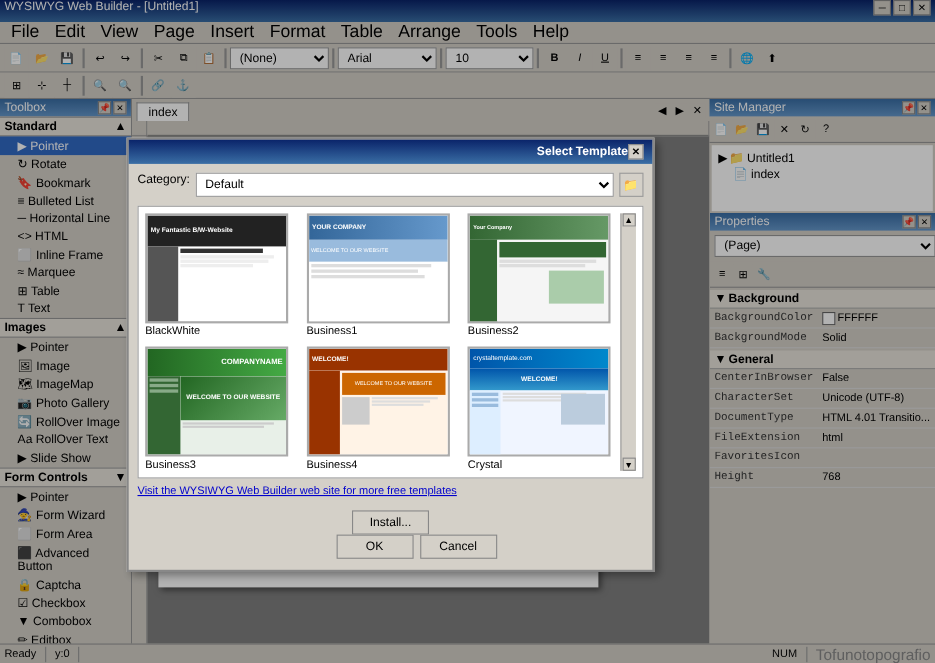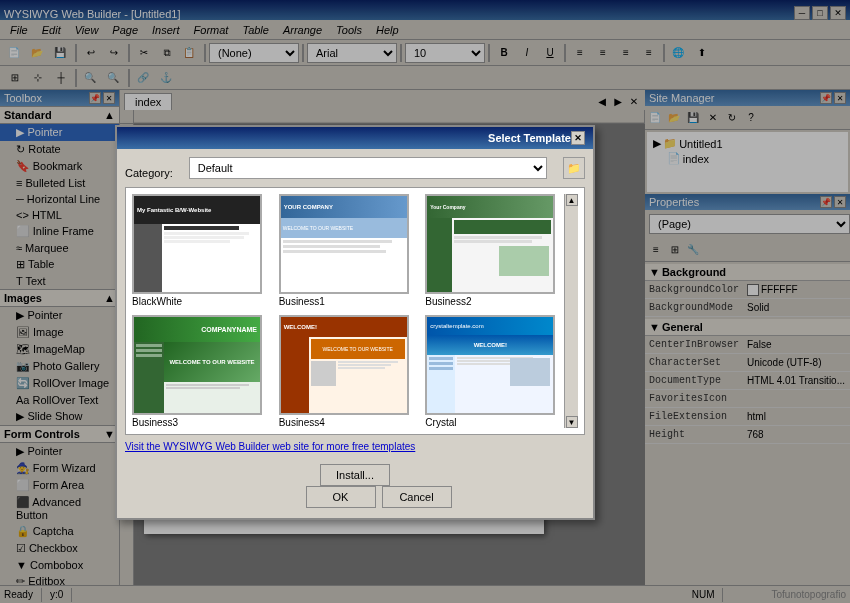--- a/index.html
+++ b/index.html
@@ -1,25 +1,25 @@
 <!DOCTYPE html>
 <html><head>
   <meta charset="utf-8">
   <style>
     * { margin: 0; padding: 0; box-sizing: border-box; }
     body { font-family: 'Segoe UI', Tahoma, Arial, sans-serif; font-size: 11px; background: #d4d0c8; overflow: hidden; width: 850px; height: 603px; position: relative; }
 
     
-    .title-bar { background: linear-gradient(to bottom, #0a246a, #3a6ea5); color: white; height: 20px; display: flex; align-items: flex-end; padding: 0 4px; justify-content: space-between; }
+    .title-bar { background: linear-gradient(to bottom, #0a246a, #3a6ea5); color: white; height: 20px; display: flex; align-items: flex-start; padding: 0 4px; justify-content: space-between; }
     .title-bar-controls { display: flex; gap: 2px; }
     .title-btn { width: 16px; height: 14px; background: #d4d0c8; border: 1px solid #888; font-size: 9px; display: flex; align-items: center; justify-content: center; cursor: pointer; color: #000; }
 
     
     .menu-bar { background: #d4d0c8; height: 20px; display: flex; align-items: center; padding: 0 4px; gap: 2px; border-bottom: 1px solid #999; }
-    .menu-item { padding: 2px 6px; font-size: 11px; cursor: pointer; font-style: italic; }
+    .menu-item { padding: 2px 6px; font-size: 16px; cursor: pointer; }
 
     
     .toolbar-row { background: #d4d0c8; height: 26px; display: flex; align-items: center; padding: 2px 4px; gap: 1px; border-bottom: 1px solid #999; }
     .toolbar-btn { width: 22px; height: 22px; background: #d4d0c8; border: 1px solid transparent; display: flex; align-items: center; justify-content: center; cursor: pointer; font-size: 10px; }
     .toolbar-sep { width: 2px; height: 18px; background: #999; margin: 0 2px; }
     .toolbar-dropdown { height: 20px; background: white; border: 1px solid #999; padding: 0 4px; font-size: 11px; min-width: 80px; }
 
     
     .toolbar-row2 { background: #d4d0c8; height: 24px; display: flex; align-items: center; padding: 2px 4px; gap: 1px; border-bottom: 1px solid #999; }
 
@@ -55,21 +55,21 @@
     
     .status-bar { background: #d4d0c8; height: 18px; border-top: 1px solid #999; display: flex; align-items: center; padding: 0 4px; font-size: 10px; gap: 8px; position: absolute; bottom: 0; left: 0; right: 0; }
     .status-sep { width: 1px; height: 14px; background: #999; }
 
     
     .modal-overlay { position: absolute; top: 0; left: 0; right: 0; bottom: 0; background: rgba(0,0,0,0.3); z-index: 100; display: flex; align-items: center; justify-content: center; }
     .modal { background: #d4d0c8; border: 2px solid #888; box-shadow: 4px 4px 8px rgba(0,0,0,0.4); width: 480px; }
     .modal-title { background: linear-gradient(to bottom, #0a246a, #3a6ea5); color: white; padding: 4px 8px; font-size: 11px; font-weight: bold; display: flex; justify-content: flex-end; align-items: center; }
     .modal-close { width: 14px; height: 14px; background: #d4d0c8; border: 1px solid #888; font-size: 9px; display: flex; align-items: center; justify-content: center; cursor: pointer; color: #000; }
     .modal-body { padding: 8px; }
-    .modal-category-row { display: flex; align-items: flex-end; gap: 16px; margin-bottom: 8px; }
+    .modal-category-row { display: flex; align-items: flex-start; gap: 5px; margin-bottom: 8px; }
     .modal-category-label { font-size: 11px; }
     .modal-category-select { flex: 1; height: 22px; background: white; border: 1px solid #999; font-size: 11px; padding: 0 4px; }
     .modal-folder-btn { width: 22px; height: 22px; background: #d4d0c8; border: 1px solid #999; display: flex; align-items: center; justify-content: center; cursor: pointer; }
     .template-item { display: flex; flex-direction: column; align-items: flex-start; cursor: pointer; }
     .template-thumb { width: 130px; height: 100px; border: 2px solid #aaa; overflow: hidden; display: flex; align-items: center; justify-content: center; }
     .template-name { font-size: 10px; margin-top: 2px; }
     .modal-link { color: #0000cc; font-size: 10px; text-decoration: underline; cursor: pointer; margin: 6px 0; display: block; }
     .modal-footer { display: flex; justify-content: space-between; align-items: center; padding: 6px 0 2px 0; flex-direction: column; }
     .modal-btn { min-width: 70px; height: 22px; background: #d4d0c8; border: 1px solid #888; font-size: 11px; cursor: pointer; padding: 0 12px; }
     .modal-btn.primary { background: #d4d0c8; }
@@ -350,50 +350,50 @@
             <span>Unicode (UTF-8)</span>
           </div>
         </div>
         <div class="prop-row">
           <div class="prop-label">DocumentType</div>
           <div class="prop-value">
             <span>HTML 4.01 Transitio...</span>
           </div>
         </div>
         <div class="prop-row">
+          <div class="prop-label">FileExtension</div>
+          <div class="prop-value">
+            <span>html</span>
+          </div>
+        </div>
+        <div class="prop-row">
           <div class="prop-label">FavoritesIcon</div>
           <div class="prop-value">
             <span></span>
-          </div>
-        </div>
-        <div class="prop-row">
-          <div class="prop-label">FileExtension</div>
-          <div class="prop-value">
-            <span>html</span>
           </div>
         </div>
         <div class="prop-row">
           <div class="prop-label">Height</div>
           <div class="prop-value">
             <span>768</span>
           </div>
         </div>
       </div>
     </div>
   </div>
 </div>
 
 <div class="status-bar">
   <span>Ready</span>
   <div class="status-sep"></div>
   <span>y:0</span>
   <div class="status-sep"></div>
   <span style="margin-left:auto;">NUM</span>
   <div class="status-sep"></div>
-  <span style="font-size:10px;color:#888;margin-left:40px;">Tofunotopografio</span>
+  <span style="font-size:14px;color:#888;">Tofunotopografio</span>
 </div>
 
 <div class="modal-overlay">
   <div class="modal" style="position:absolute;top:125px;left:115px;">
     <div class="modal-title">
       <span>Select Template</span>
       <div class="modal-close">✕</div>
     </div>
     <div class="modal-body">
 

